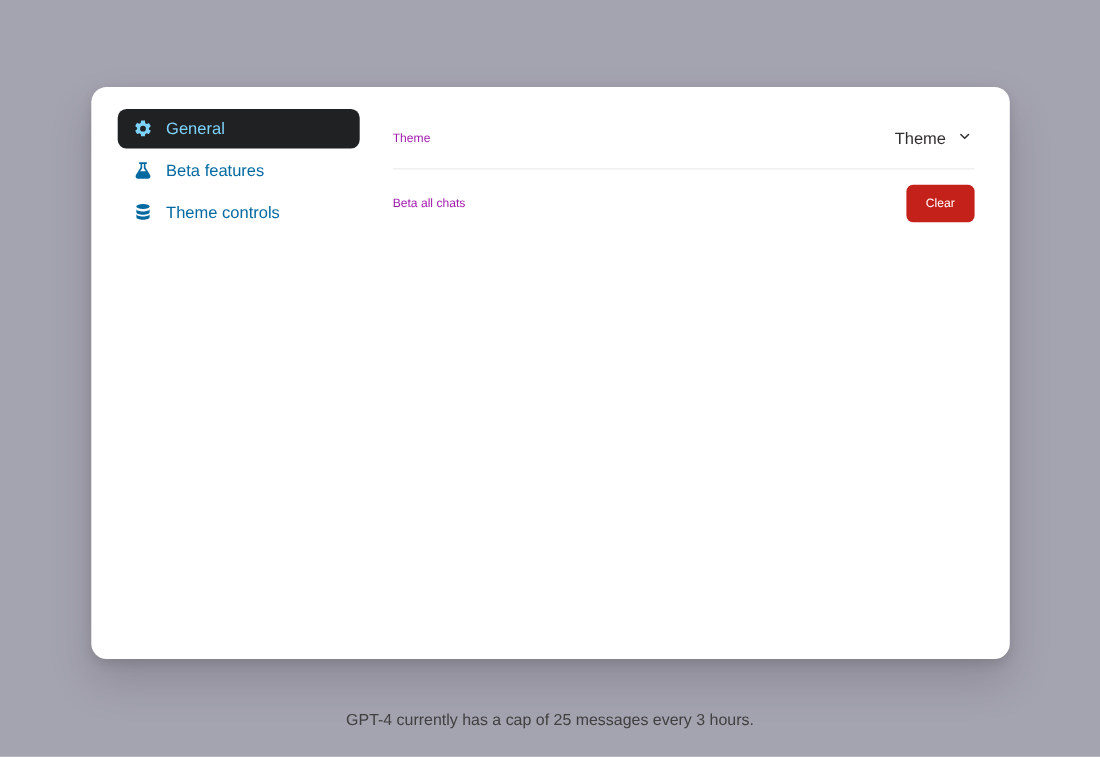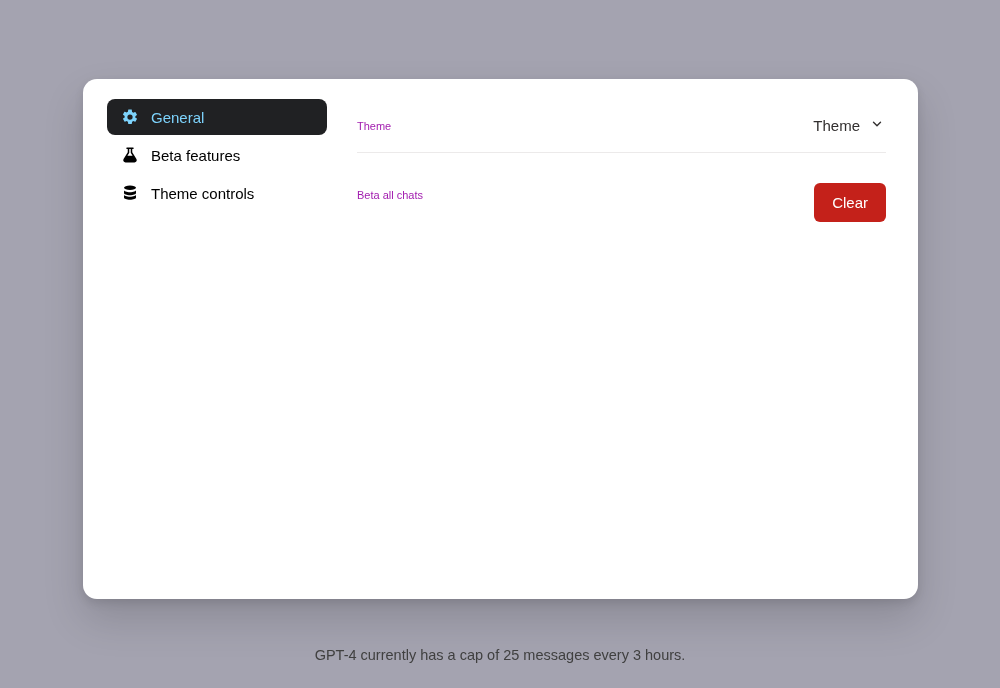--- a/index.html
+++ b/index.html
@@ -65,21 +65,21 @@
       flex-direction: column;
       gap: 2px;
     }
     .sidebar-item {
       display: flex;
       align-items: center;
       gap: 12px;
       padding: 9px 14px;
       border-radius: 8px;
       cursor: pointer;
-      color: #000000;
+      color: #0369a1;
       font-size: 15px;
     }
     .sidebar-item.active {
       background: #202123;
       color: #7dd3fc;
     }
     .sidebar-icon {
       width: 18px;
       height: 18px;
       display: flex;
@@ -121,24 +121,23 @@
     .select-group svg {
       width: 14px;
       height: 14px;
     }
     .danger-btn {
       background: #c4211a;
       color: #ffffff;
       border: none;
       border-radius: 6px;
       padding: 11px 18px;
-      font-size: 15px;
+      font-size: 11px;
       font-weight: 400;
       cursor: pointer;
-      margin-top: 16px;
     }
     .footer-note {
       position: absolute;
       left: 0;
       right: 0;
       bottom: 25px;
       text-align: center;
       font-size: 14.5px;
       color: #404040;
     }

